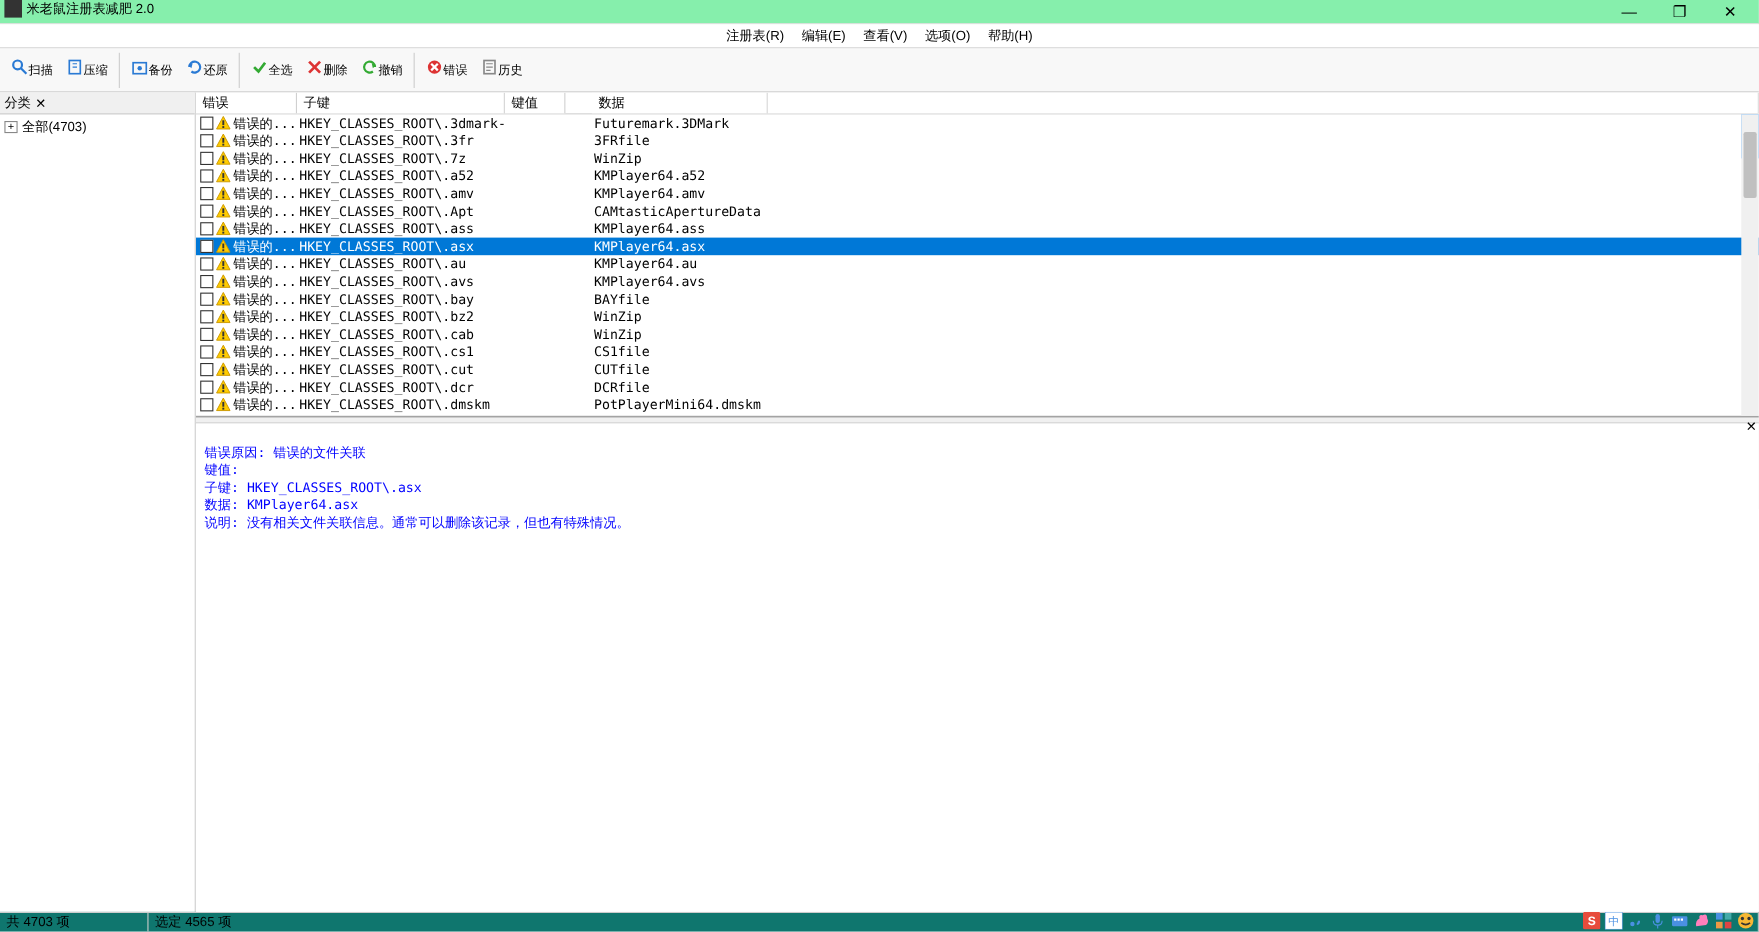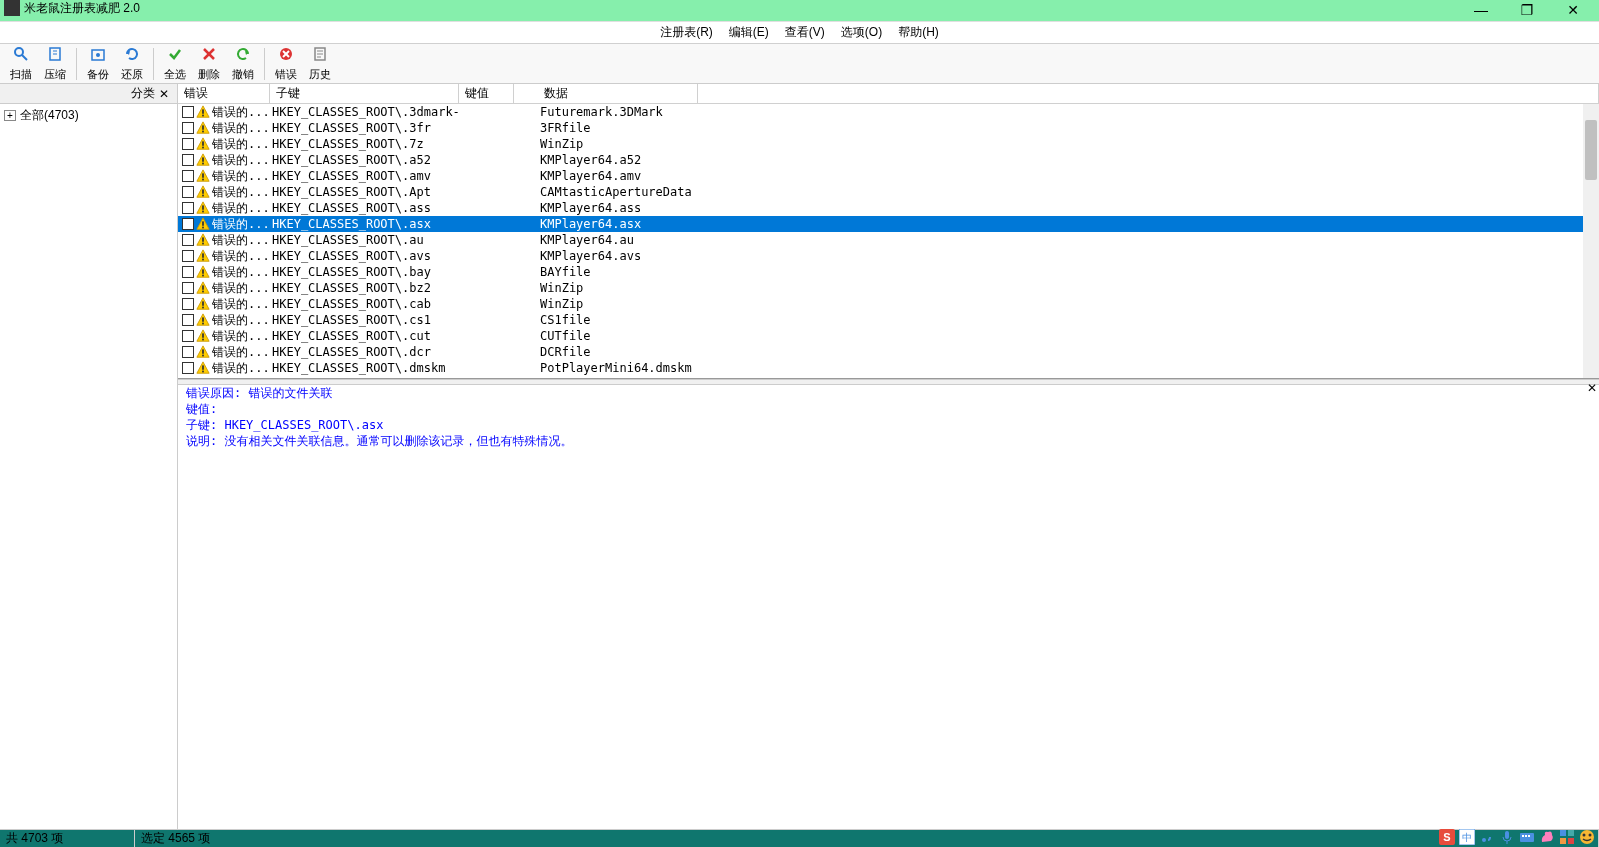--- a/index.html
+++ b/index.html
@@ -6,27 +6,27 @@
 body { font-family: "Microsoft YaHei", "SimSun", Arial, sans-serif; font-size: 12px; background: #fff; overflow: hidden; }
 .window { width: 1599px; height: 847px; display: flex; flex-direction: column; background: #f0f0f0; }
 .titlebar { height: 22px; background: #86efac; display: flex; align-items: flex-start; padding: 0 4px; border-bottom: 1px solid #e0e0e0; }
 .titlebar-icon { width: 16px; height: 16px; margin-right: 4px; background: #333; display: inline-block; }
 .titlebar-title { flex: 1; font-size: 12px; }
 .titlebar-btns { display: flex; gap: 18px; padding-right: 8px; }
 .titlebar-btn { width: 28px; height: 20px; display: flex; align-items: center; justify-content: center; cursor: pointer; font-size: 14px; }
 .menubar { height: 22px; background: #fff; display: flex; align-items: center; padding: 0 4px; border-bottom: 1px solid #d0d0d0; justify-content: center; }
 .menu-item { padding: 2px 8px; cursor: pointer; }
 .toolbar { height: 40px; background: #f8f8f8; display: flex; align-items: center; padding: 2px 4px; border-bottom: 1px solid #ccc; }
-.tool-btn { display: flex; flex-direction: column; align-items: center; justify-content: center; padding: 2px 6px; cursor: pointer; min-width: 30px; }
+.tool-btn { display: flex; flex-direction: row; align-items: center; justify-content: center; padding: 2px 6px; cursor: pointer; min-width: 30px; font-family: Liberation Mono, monospace; }
 .tool-icon { width: 16px; height: 16px; margin-bottom: 2px; }
 .tool-label { font-size: 11px; }
 .tool-sep { width: 1px; height: 32px; background: #ccc; margin: 0 4px; }
 .content { flex: 1; display: flex; overflow: hidden; }
 .sidebar { width: 178px; border-right: 1px solid #ccc; display: flex; flex-direction: column; background: #fff; }
-.sidebar-header { height: 20px; background: #f0f0f0; border-bottom: 1px solid #ccc; display: flex; align-items: center; padding: 0 4px; justify-content: flex-end; }
+.sidebar-header { height: 20px; background: #f0f0f0; border-bottom: 1px solid #ccc; display: flex; align-items: center; padding: 0 4px; justify-content: flex-start; }
 .sidebar-close { cursor: pointer; font-size: 12px; padding: 0 4px; }
 .tree { flex: 1; padding: 2px; overflow: auto; }
 .tree-node { display: flex; align-items: center; padding: 1px 2px; cursor: pointer; }
 .tree-expander { width: 12px; text-align: center; font-size: 10px; border: 1px solid #888; line-height: 9px; height: 11px; margin-right: 4px; }
 .main { flex: 1; display: flex; flex-direction: column; overflow: hidden; position: relative; }
 .list-container { flex: 0 0 295px; overflow: auto; background: #fff; border-bottom: 1px solid #999; position: relative; }
 .list-header { display: flex; background: #fff; position: sticky; top: 0; border-bottom: 1px solid #d0d0d0; height: 20px; }
 .list-header-cell { padding: 2px 6px; border-right: 1px solid #d0d0d0; background: #fff; font-size: 12px; display: flex; align-items: center; }
 .col-error { width: 92px; }
 .col-subkey { width: 189px; }
@@ -35,21 +35,21 @@
 .col-rest { flex: 1; }
 .list-body { }
 .list-row { display: flex; height: 16px; align-items: center; font-family: "SimSun", monospace; font-size: 12px; }
 .list-row.selected { background: #0078d7; color: #fff; }
 .cell { padding: 0 2px; white-space: nowrap; overflow: hidden; text-overflow: ellipsis; display: flex; align-items: center; }
 .cell.col-error { gap: 2px; }
 .checkbox { width: 12px; height: 12px; border: 1px solid #333; background: #fff; flex-shrink: 0; margin-left: 2px; }
 .warn-icon { width: 14px; height: 14px; flex-shrink: 0; }
 .detail-close { position: absolute; right: 2px; top: 297px; cursor: pointer; font-size: 12px; z-index: 5; }
 .splitter { height: 6px; background: #f0f0f0; border-top: 1px solid #ccc; border-bottom: 1px solid #ccc; cursor: ns-resize; }
-.detail-panel { flex: 1; background: #fff; padding: 0 8px; font-family: "SimSun", monospace; font-size: 12px; color: #0000ff; overflow: auto; line-height: 16px; }
+.detail-panel { flex: 1; background: #fff; padding: 18px 8px; font-family: "SimSun", monospace; font-size: 12px; color: #0000ff; overflow: auto; line-height: 16px; }
 .detail-line { white-space: pre-wrap; }
 .statusbar { height: 18px; background: #0f766e; border-top: 1px solid #ccc; display: flex; align-items: center; font-size: 12px; }
 .status-cell { padding: 0 6px; border-right: 1px solid #ccc; height: 100%; display: flex; align-items: center; }
 .status-cell:first-child { width: 135px; }
 .right-indicator { position: absolute; right: 0; top: 20px; width: 16px; height: 40px; background: linear-gradient(180deg,#6cf,#39f); border: 1px solid #39f; }
 .tray { position: fixed; right: 4px; bottom: 2px; display: flex; gap: 4px; align-items: center; }
 .tray-icon { width: 16px; height: 16px; }
 .scrollbar-v { position: absolute; right: 0; top: 20px; bottom: 0; width: 16px; background: #f0f0f0; }
 .scroll-thumb { position: absolute; left: 2px; right: 2px; top: 16px; height: 60px; background: #c0c0c0; border-radius: 2px; }
 </style>
@@ -432,20 +432,21 @@
         <div class="scrollbar-v">
           <div class="scroll-thumb"></div>
         </div>
       </div>
       <span class="detail-close">✕</span>
       <div class="splitter"></div>
       <div class="detail-panel">
         <div class="detail-line">错误原因: 错误的文件关联</div>
         <div class="detail-line">键值:</div>
         <div class="detail-line">子键: HKEY_CLASSES_ROOT\.asx</div>
+        <div class="detail-line">数据: KMPlayer64.asx</div>
         <div class="detail-line" style="margin-top:0">说明: 没有相关文件关联信息。通常可以删除该记录，但也有特殊情况。</div>
       </div>
     </div>
   </div>
 
   <div class="statusbar">
     <div class="status-cell">共 4703 项</div>
     <div class="status-cell" style="flex:1">选定 4565 项</div>
   </div>
 </div>

